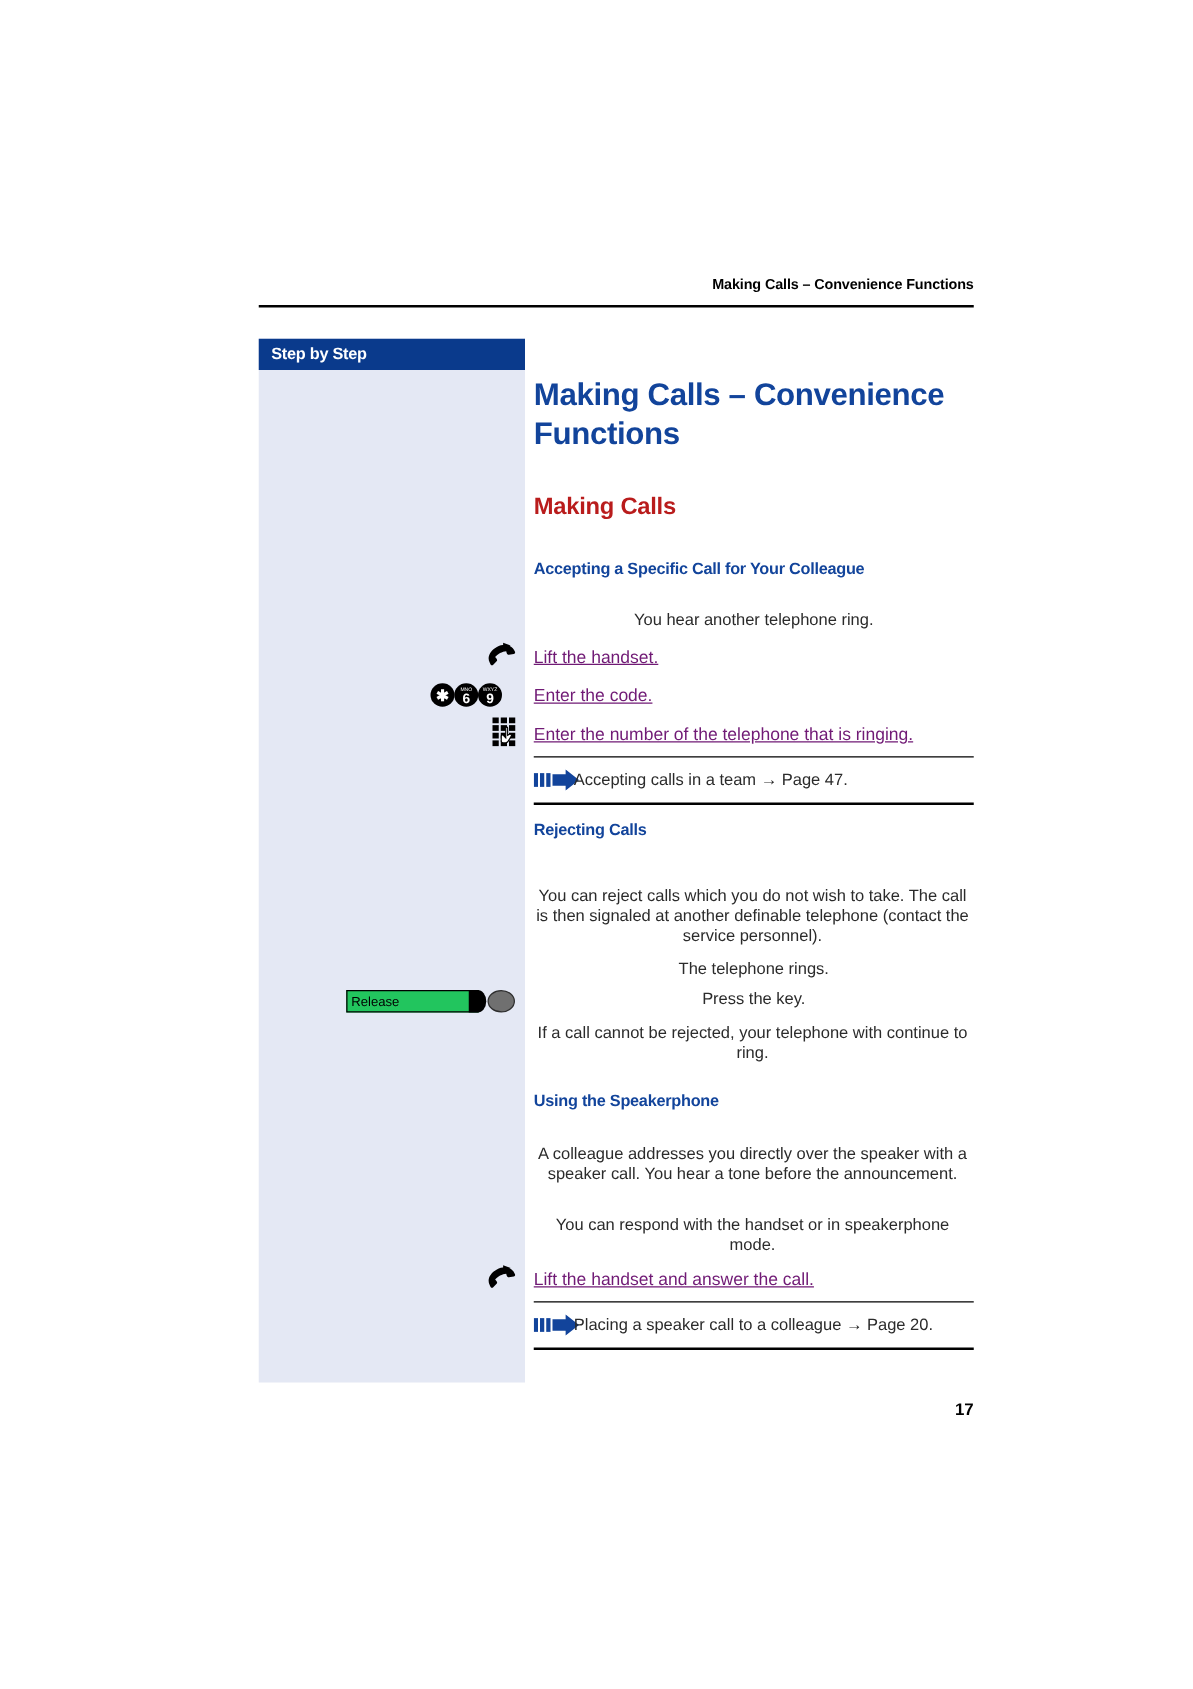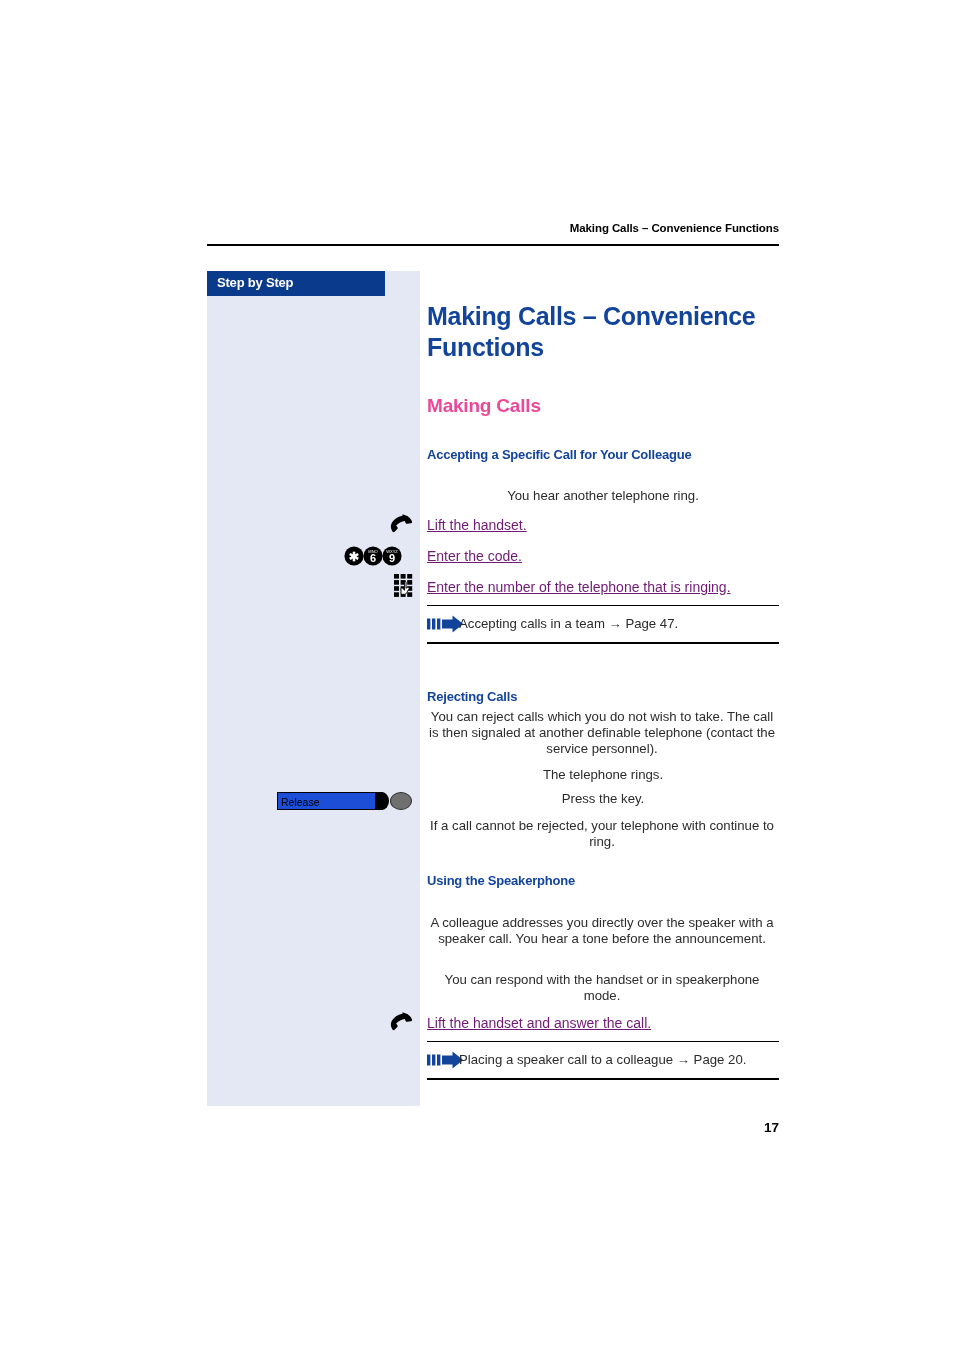--- a/index.html
+++ b/index.html
@@ -43,21 +43,21 @@
     left: 207px;
     top: 271px;
     width: 213px;
     height: 835px;
     background: #e4e8f4;
   }
   #sidebar-header {
     position: absolute;
     left: 0;
     top: 0;
-    width: 178px;
+    width: 213px;
     height: 25px;
     background: #0a3a8c;
   }
   #sidebar-header-label {
     position: absolute;
     left: 10px;
     top: 4px;
     font-size: 13px;
     font-weight: bold;
     color: #ffffff;
@@ -72,21 +72,21 @@
     font-weight: bold;
     color: #12449b;
     letter-spacing: -0.3px;
   }
   h2.sec-title {
     margin: 0;
     padding: 0;
     font-size: 19px;
     line-height: 24px;
     font-weight: bold;
-    color: #ec4899;
+    color: #b91c1c;
     letter-spacing: -0.2px;
   }
   h3.sub-title {
     margin: 0;
     padding: 0;
     font-size: 13px;
     line-height: 20px;
     font-weight: bold;
     color: #12449b;
     letter-spacing: -0.2px;
@@ -158,21 +158,21 @@
     width: 135px;
     height: 22px;
   }
   #release-key .keybox {
     position: absolute;
     left: 0;
     top: 1px;
     width: 106px;
     height: 18px;
     border: 1.4px solid #000000;
-    background: #1d4ed8;
+    background: #22c55e;
     box-sizing: border-box;
   }
   #release-key .keylabel {
     position: absolute;
     left: 3px;
     top: 3px;
     font-size: 10.5px;
     line-height: 13px;
     color: #000000;
   }
@@ -303,21 +303,21 @@
         <rect x="5.0" y="3.5" width="3.4" height="11" fill="#12449b"></rect>
         <rect x="10.0" y="3.5" width="3.4" height="11" fill="#12449b"></rect>
         <path d="M15.0,4.4 L25.5,4.4 L25.5,0.6 L36.2,9 L25.5,17.4 L25.5,13.6 L15.0,13.6 Z" fill="#12449b"></path>
       </svg>
     </span>
     <span class="xref-label">Accepting calls in a team → Page 47.</span>
   </div>
   <div class="rule"></div>
 </div>
 
-<h3 class="sub-title block" style="top:687px; left:427px; width:352px; position:absolute;">Rejecting Calls</h3>
+<h3 class="sub-title block" style="top:654px; left:427px; width:352px; position:absolute;">Rejecting Calls</h3>
 
 <p class="body block" style="top:709px; left:427px; width:350px; position:absolute;">You can reject calls which you do not wish to take. The call is then signaled at another definable telephone (contact the service personnel).</p>
 
 <p class="body block" style="top:767px; left:427px; width:352px; position:absolute;">The telephone rings.</p>
 
 <p class="body block" style="top:791px; left:427px; width:352px; position:absolute;">Press the key.</p>
 
 <p class="body block" style="top:818px; left:427px; width:350px; position:absolute;">If a call cannot be rejected, your telephone with continue to ring.</p>
 
 <h3 class="sub-title block" style="top:871px; left:427px; width:352px; position:absolute;">Using the Speakerphone</h3>

